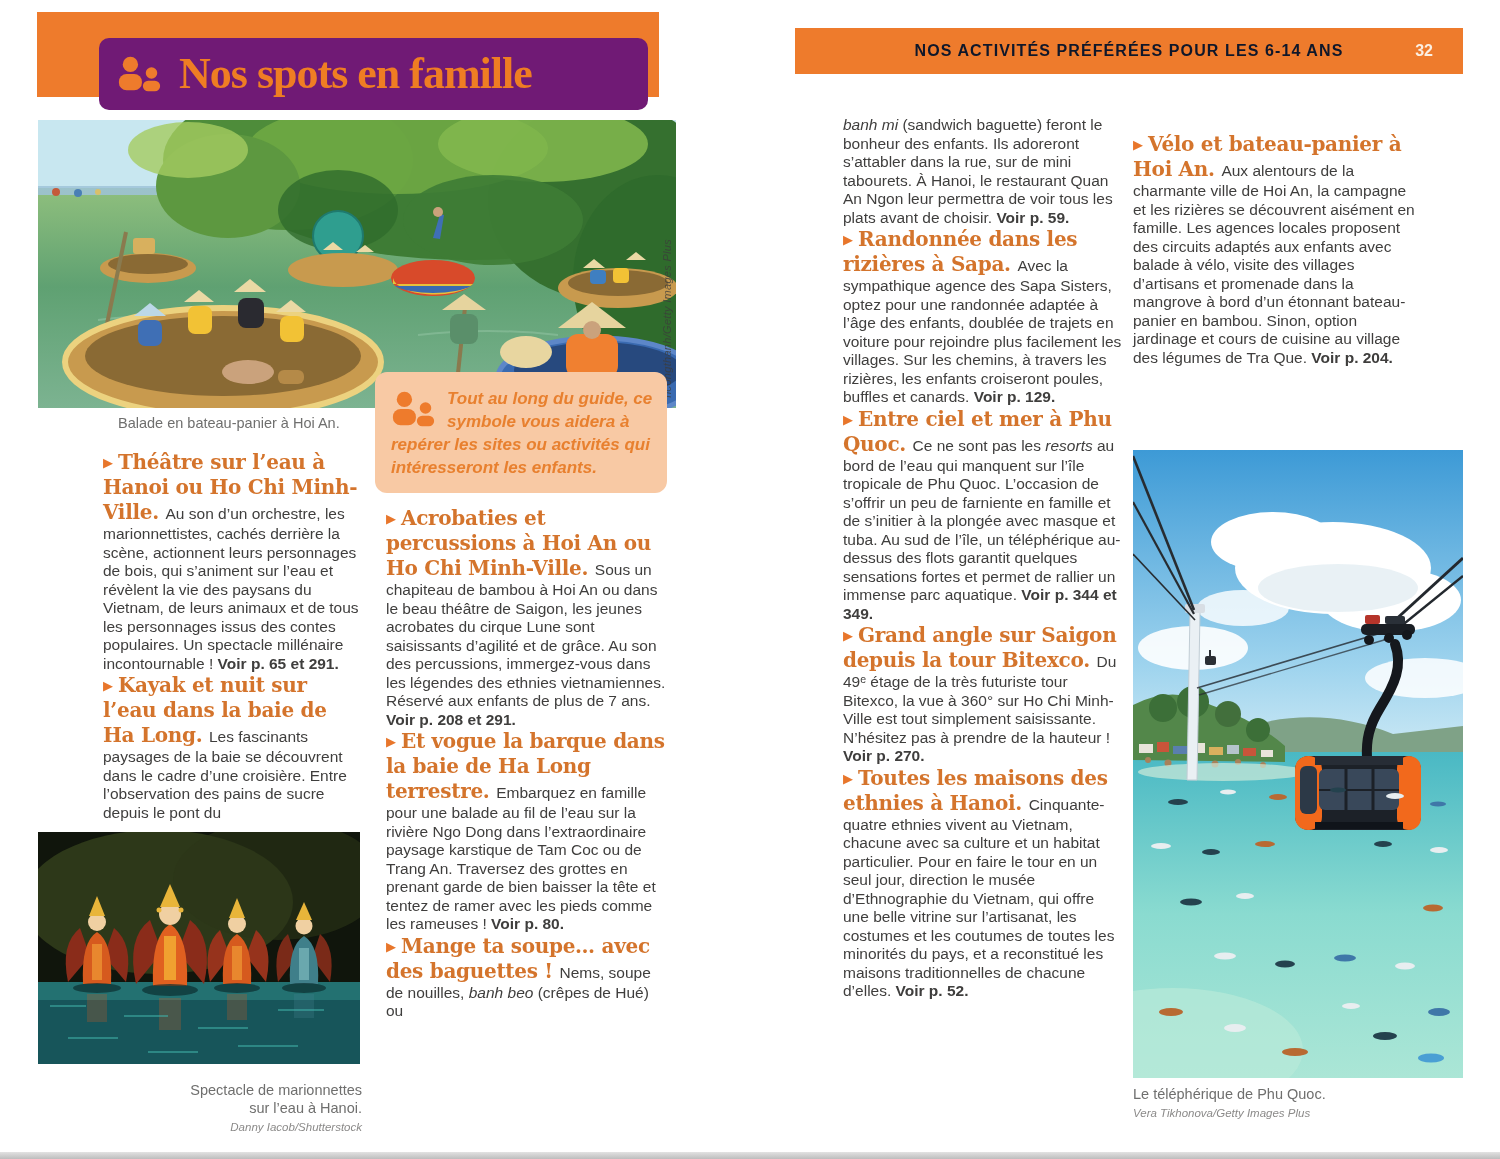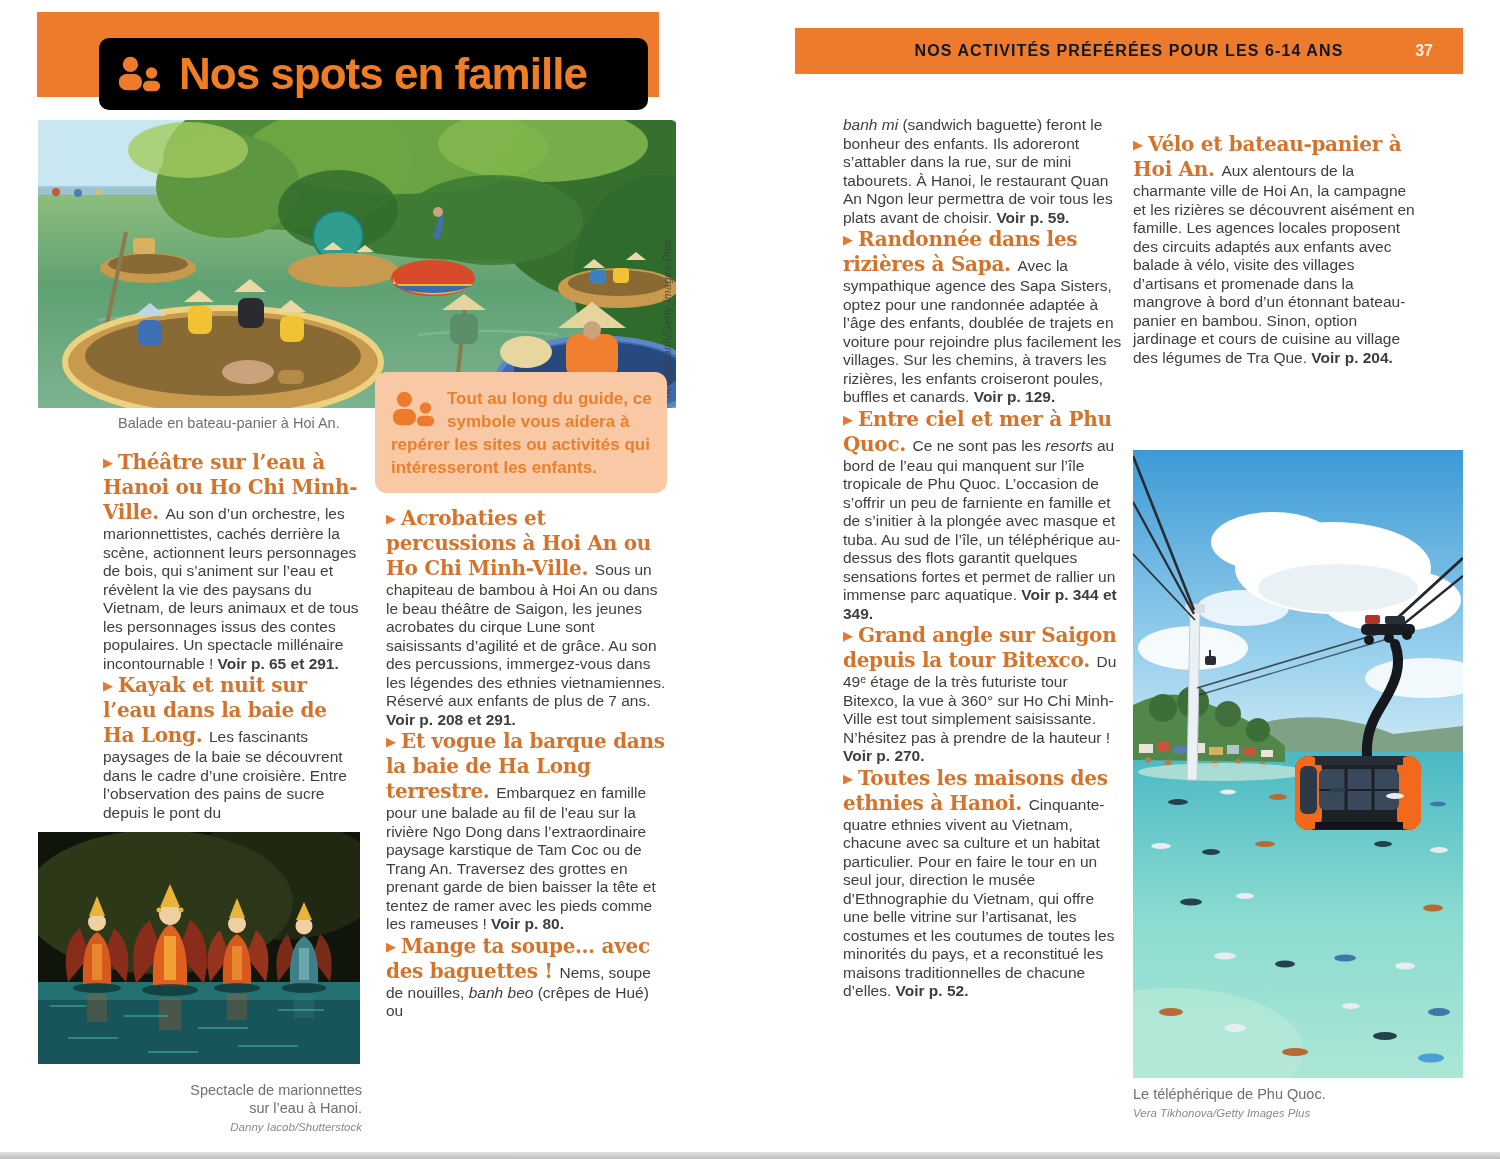--- a/index.html
+++ b/index.html
@@ -7,22 +7,22 @@
   body {
     width:1500px; height:1159px; position:relative; overflow:hidden;
     font-family:"Liberation Sans", sans-serif; color:#3F3E3D;
   }
   .abs { position:absolute; }
 
   
   .left-band { left:37px; top:12px; width:622px; height:85px; background:#EE7B2C; }
   .title-box {
     position:absolute; left:62px; top:26px; width:549px; height:72px;
-    background:#000000; border-radius:10px;
-    display:flex; align-items:center; gap:16px; padding-left:18px;
+    background:#701a75; border-radius:10px;
+    display:flex; align-items:center; gap:16px; padding-left:18px;font-family:Liberation Serif, serif;
   }
   .left-title {
     font-size:44px; font-weight:bold; color:#EF7D23; letter-spacing:-1px;
     white-space:nowrap; line-height:1;
   }
   .family-icon-lg { width:46px; height:38px; flex:0 0 auto; }
 
   .right-band {
     left:795px; top:28px; width:668px; height:46px; background:#EE7B2C;
     display:flex; align-items:center; justify-content:center;
@@ -49,21 +49,21 @@
   .credit { font-size:11.5px; font-style:italic; color:#8B8A89; line-height:14px; margin-top:3px; }
   #caption-basket { left:118px; top:414px; }
   #caption-puppets { left:177px; top:1069px; width:185px; text-align:right;margin-top:12px; }
   #caption-cablecar { left:1133px; top:1085px; width:330px; }
 
   
   .callout {
     left:375px; top:372px; width:292px; height:121px;
     background:#F8C9A4; border-radius:12px; z-index:5;
     padding:15px 14px 0 16px;
-    font-weight:bold; color:#E8802F; font-size:17px; line-height:23px;
+    font-weight:bold; color:#E8802F; font-size:17px; line-height:23px;font-style:italic;
   }
   .family-icon-sm { float:left; width:46px; height:38px; margin:3px 10px 2px 0; }
 
   
   .col { position:absolute; }
   #colL1 { left:103px; top:450px; width:259px; }
   #colL2 { left:386px; top:506px; width:280px; }
   #colR1 { left:843px; top:116px; width:279px; }
   #colR2 { left:1133px; top:132px; width:290px; }
 
@@ -92,21 +92,21 @@
       <rect x="2" y="19" width="24" height="17" rx="8" fill="#EE7B2C"></rect>
       <circle cx="36" cy="18" r="6" fill="#EE7B2C"></circle>
       <rect x="27" y="26" width="18" height="11" rx="5.5" fill="#EE7B2C"></rect>
     </svg>
     <span class="left-title">Nos spots en famille</span>
   </div>
 </div>
 
 <div class="abs right-band">
   <span class="right-title">NOS ACTIVITÉS PRÉFÉRÉES POUR LES 6-14 ANS</span>
-  <span class="page-num">37</span>
+  <span class="page-num">32</span>
 </div>
 
 <div class="abs photo" id="photo-basket">
   <svg viewBox="0 0 638 288" width="638" height="288" preserveAspectRatio="none">
     <defs>
       <linearGradient id="w1" x1="0" y1="0" x2="0" y2="1">
         <stop offset="0" stop-color="#8fbf7d"></stop>
           <stop offset="0.45" stop-color="#5fa172"></stop>
           <stop offset="1" stop-color="#7cb391"></stop>
       </linearGradient>

